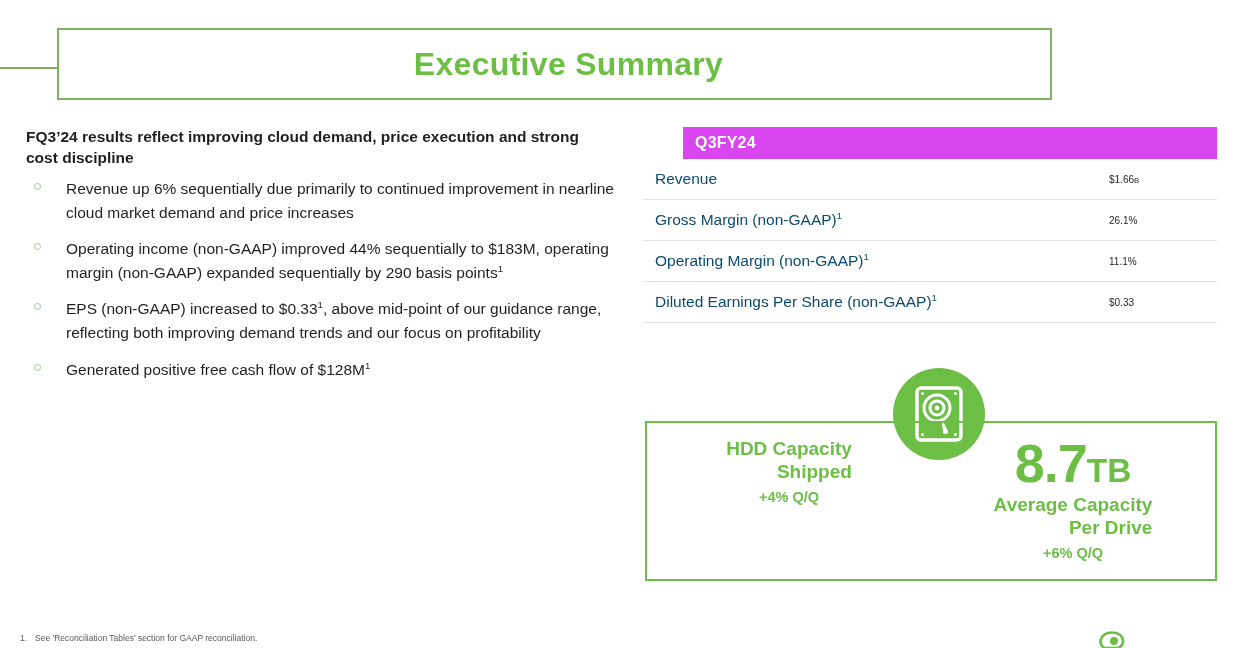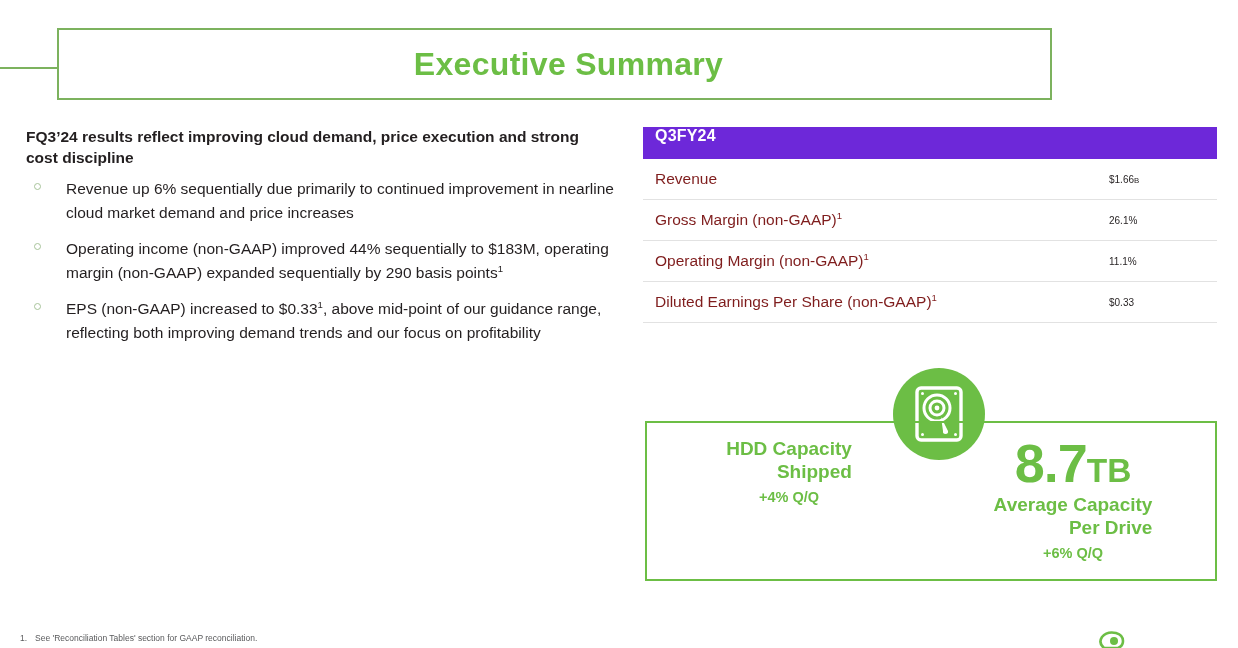--- a/index.html
+++ b/index.html
@@ -41,34 +41,34 @@
     border:1px solid #a8c49a;border-radius:50%;
     box-sizing:border-box;background:transparent;
   }
   sup{font-size:.62em;vertical-align:super;line-height:0;}
 
   
   .table{
     position:absolute;left:643px;top:127px;width:574px;
   }
   .table-head{
-    background:#6d28d9;height:32px;display:flex;align-items:flex-start;
-    padding-left:12px;box-sizing:border-box;
+    background:#d946ef;height:32px;display:flex;align-items:center;
+    padding-left:12px;box-sizing:border-box;margin-left:40px;
   }
   .table-head span{
     color:#ffffff;font-size:16px;font-weight:bold;letter-spacing:.2px;
   }
   .trow{
     height:41px;display:flex;align-items:center;
     justify-content:space-between;
     border-bottom:1px solid #e2e2e2;
     padding:0 16px 0 12px;box-sizing:border-box;
   }
   .trow:last-child{border-bottom:1px solid #e2e2e2;}
-  .tlabel{font-size:15.5px;color:#7f1d1d;}
+  .tlabel{font-size:15.5px;color:#0c4a6e;}
   .tvalue{font-size:10px;color:#231f20;min-width:92px;text-align:left;}
   .unit{font-size:.78em;}
 
   
   .stats-box{
     position:absolute;left:645px;top:421px;width:572px;height:160px;
     border:2px solid #6cbe45;box-sizing:border-box;
     display:flex;
   }
   .stat{
@@ -113,20 +113,21 @@
   <div class="title-box">
     <div class="title-text">Executive Summary</div>
   </div>
 
   <div class="left-col">
     <p class="lead">FQ3’24 results reflect improving cloud demand, price execution and strong cost discipline</p>
     <ul class="bullets" id="bullet-list">
         <li class="bullet"><span class="marker"></span><span>Revenue up 6% sequentially due primarily to continued improvement in nearline cloud market demand and price increases</span></li>
         <li class="bullet"><span class="marker"></span><span>Operating income (non-GAAP) improved 44% sequentially to $183M, operating margin (non-GAAP) expanded sequentially by 290 basis points</span><sup>1</sup></li>
         <li class="bullet"><span class="marker"></span><span>EPS (non-GAAP) increased to $0.33</span><sup>1</sup><span>, above mid-point of our guidance range, reflecting both improving demand trends and our focus on profitability</span></li>
+        <li class="bullet"><span class="marker"></span><span>Generated positive free cash flow of $128M</span><sup>1</sup></li>
       </ul>
   </div>
 
   <div class="table">
     <div class="table-head">
       <span>Q3FY24</span>
     </div>
     <div id="table-rows">
         <div class="trow">
           <div class="tlabel"><span>Revenue</span></div>

